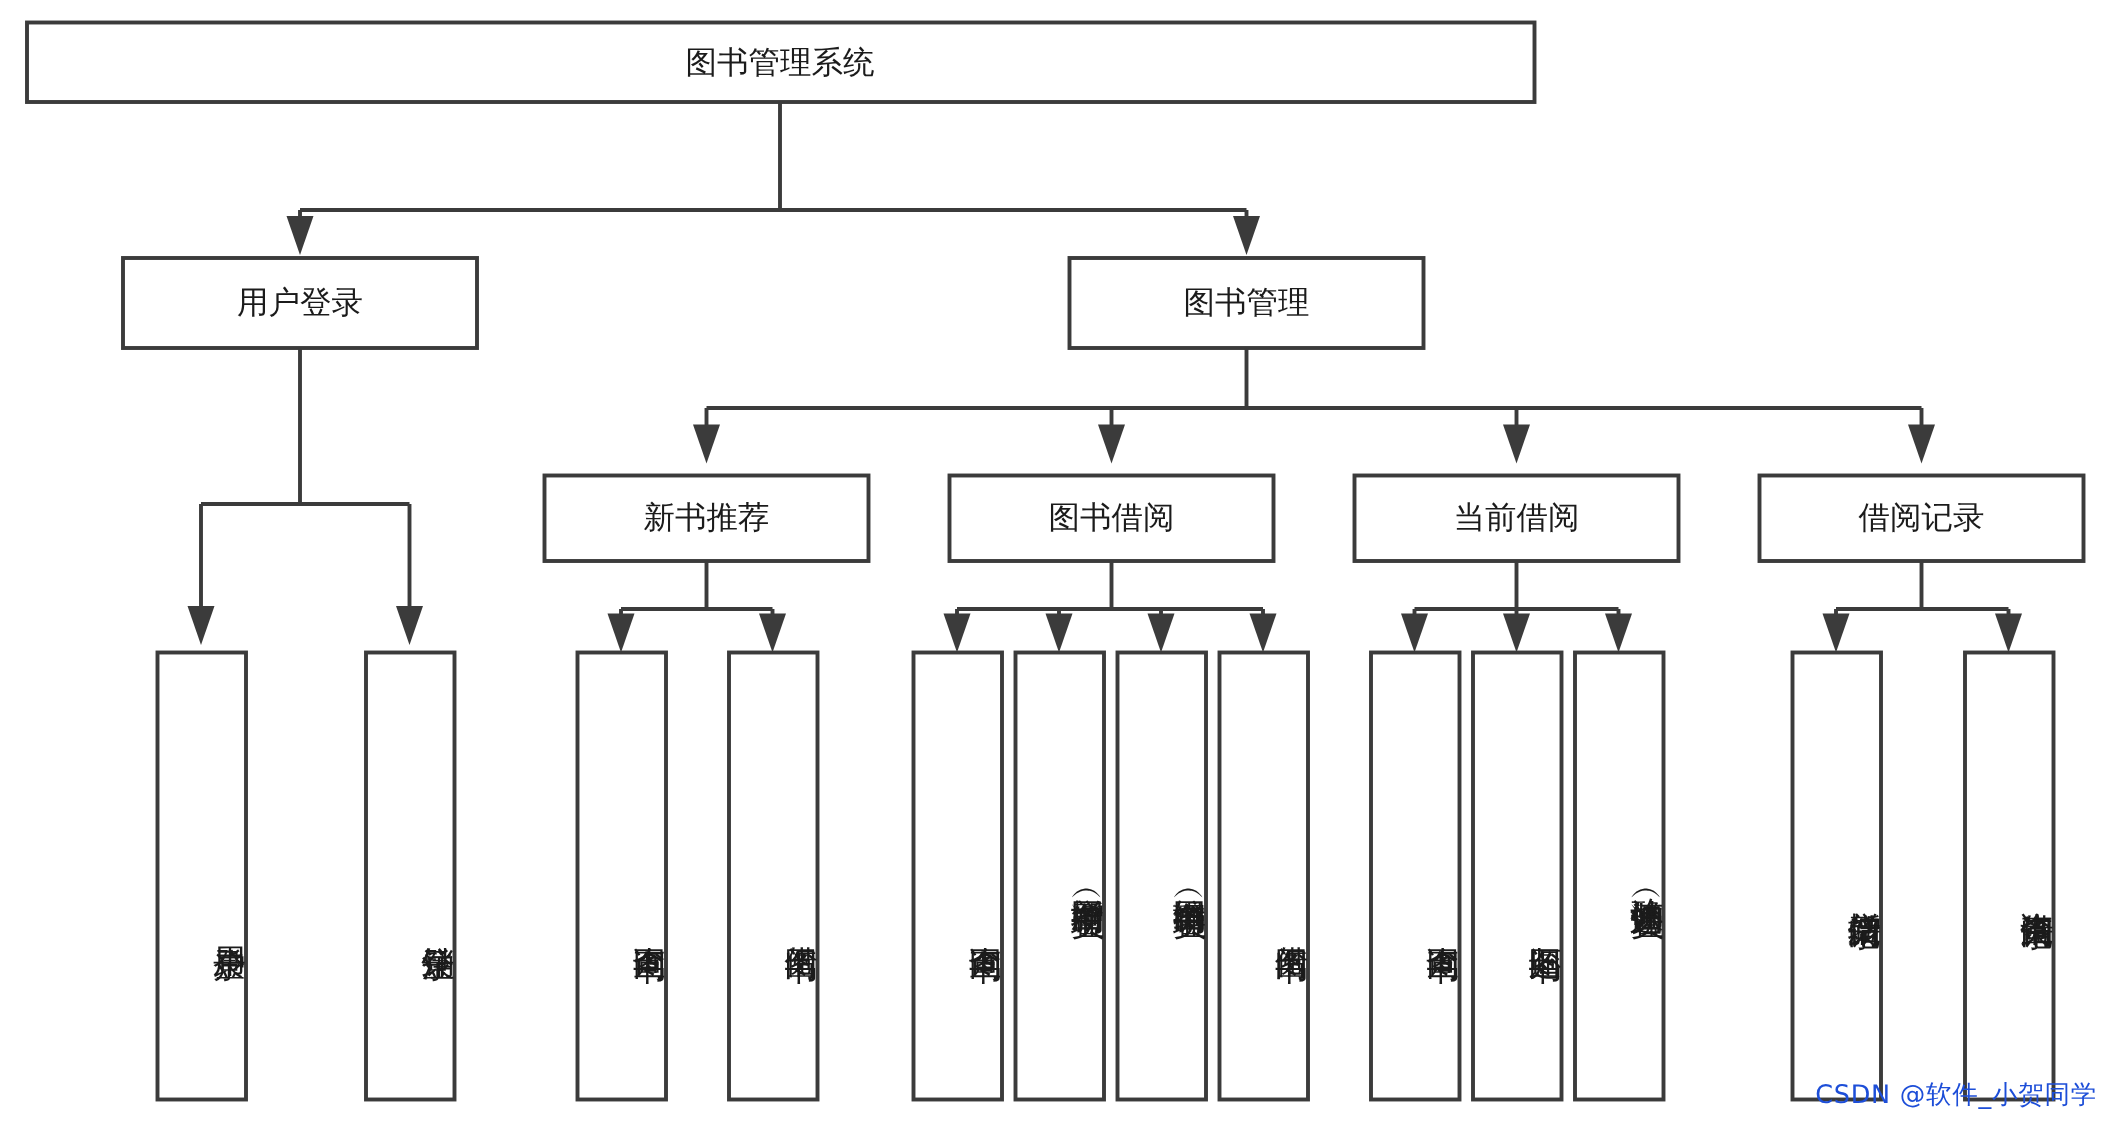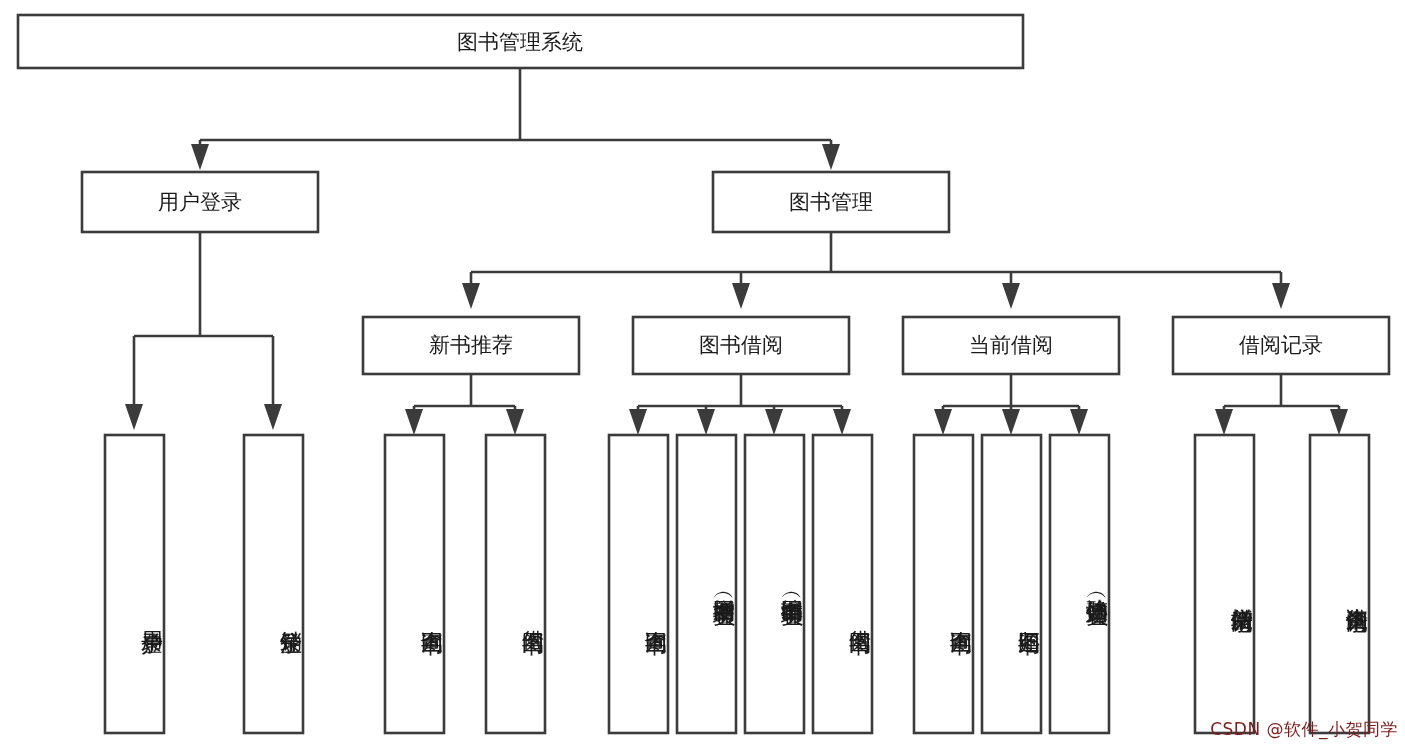--- a/index.html
+++ b/index.html
@@ -62,21 +62,21 @@
     justify-content: center;
     white-space: nowrap;
     pointer-events: none;
   }
   .watermark {
     position: absolute;
     right: 8px;
     bottom: 6px;
     font-family: "DejaVu Sans", "Liberation Sans", sans-serif;
     font-size: 17px;
-    color: #7f1d1d;
+    color: #1d4ed8;
     letter-spacing: 0.5px;
     white-space: nowrap;
   }
 </style>
 </head>
 <body>
 
 <div id="diagram-root">
 
   <svg class="diagram" viewBox="0 0 1405 747">

